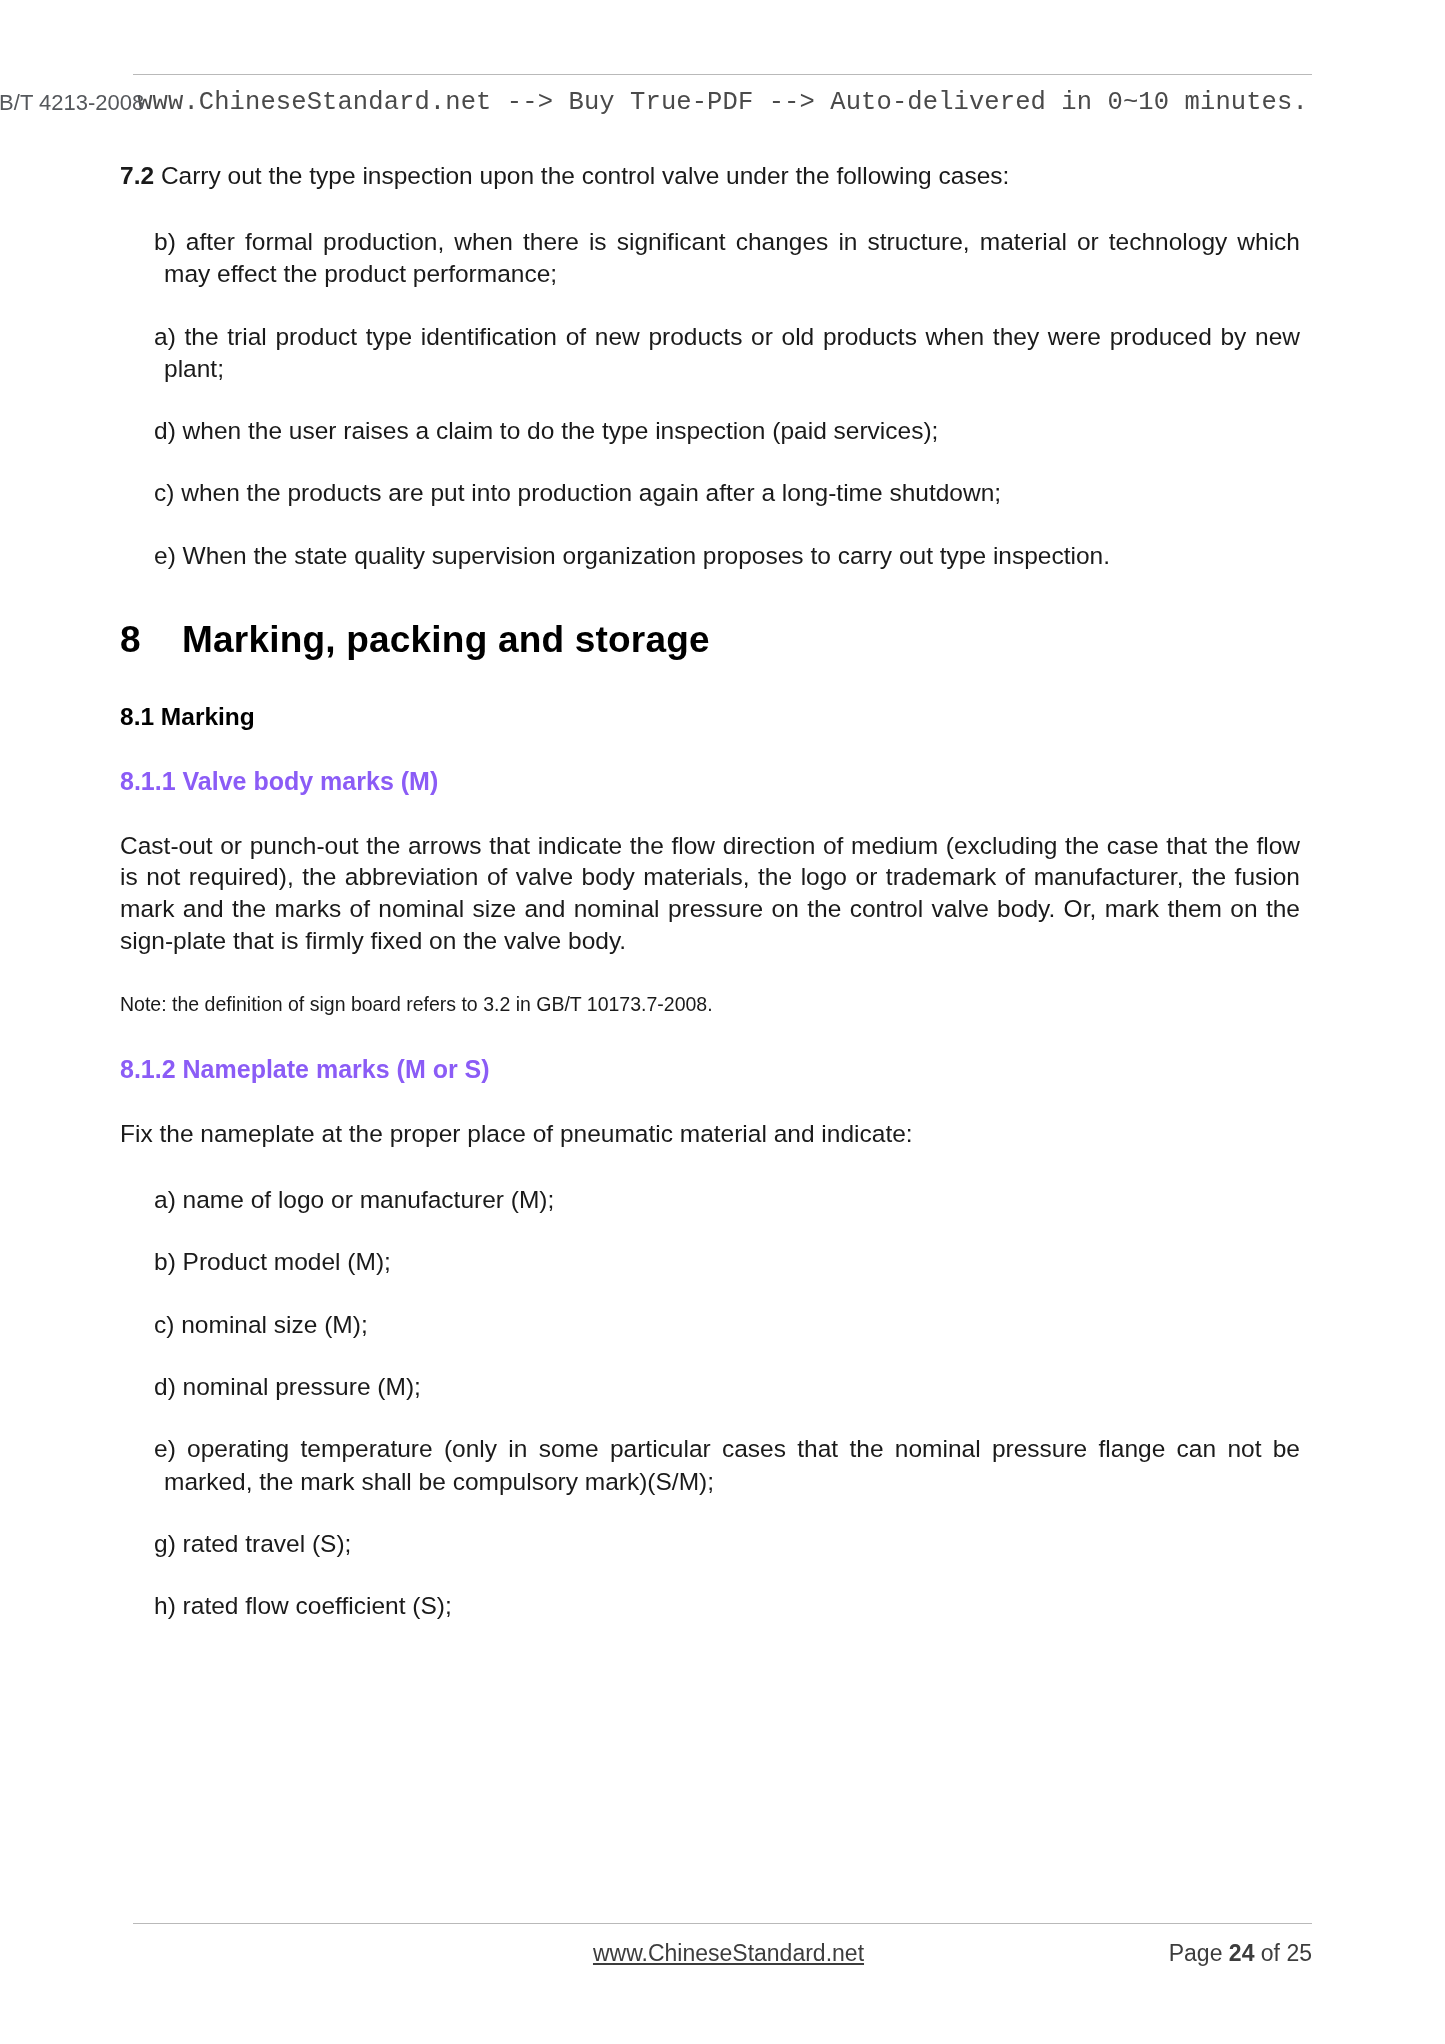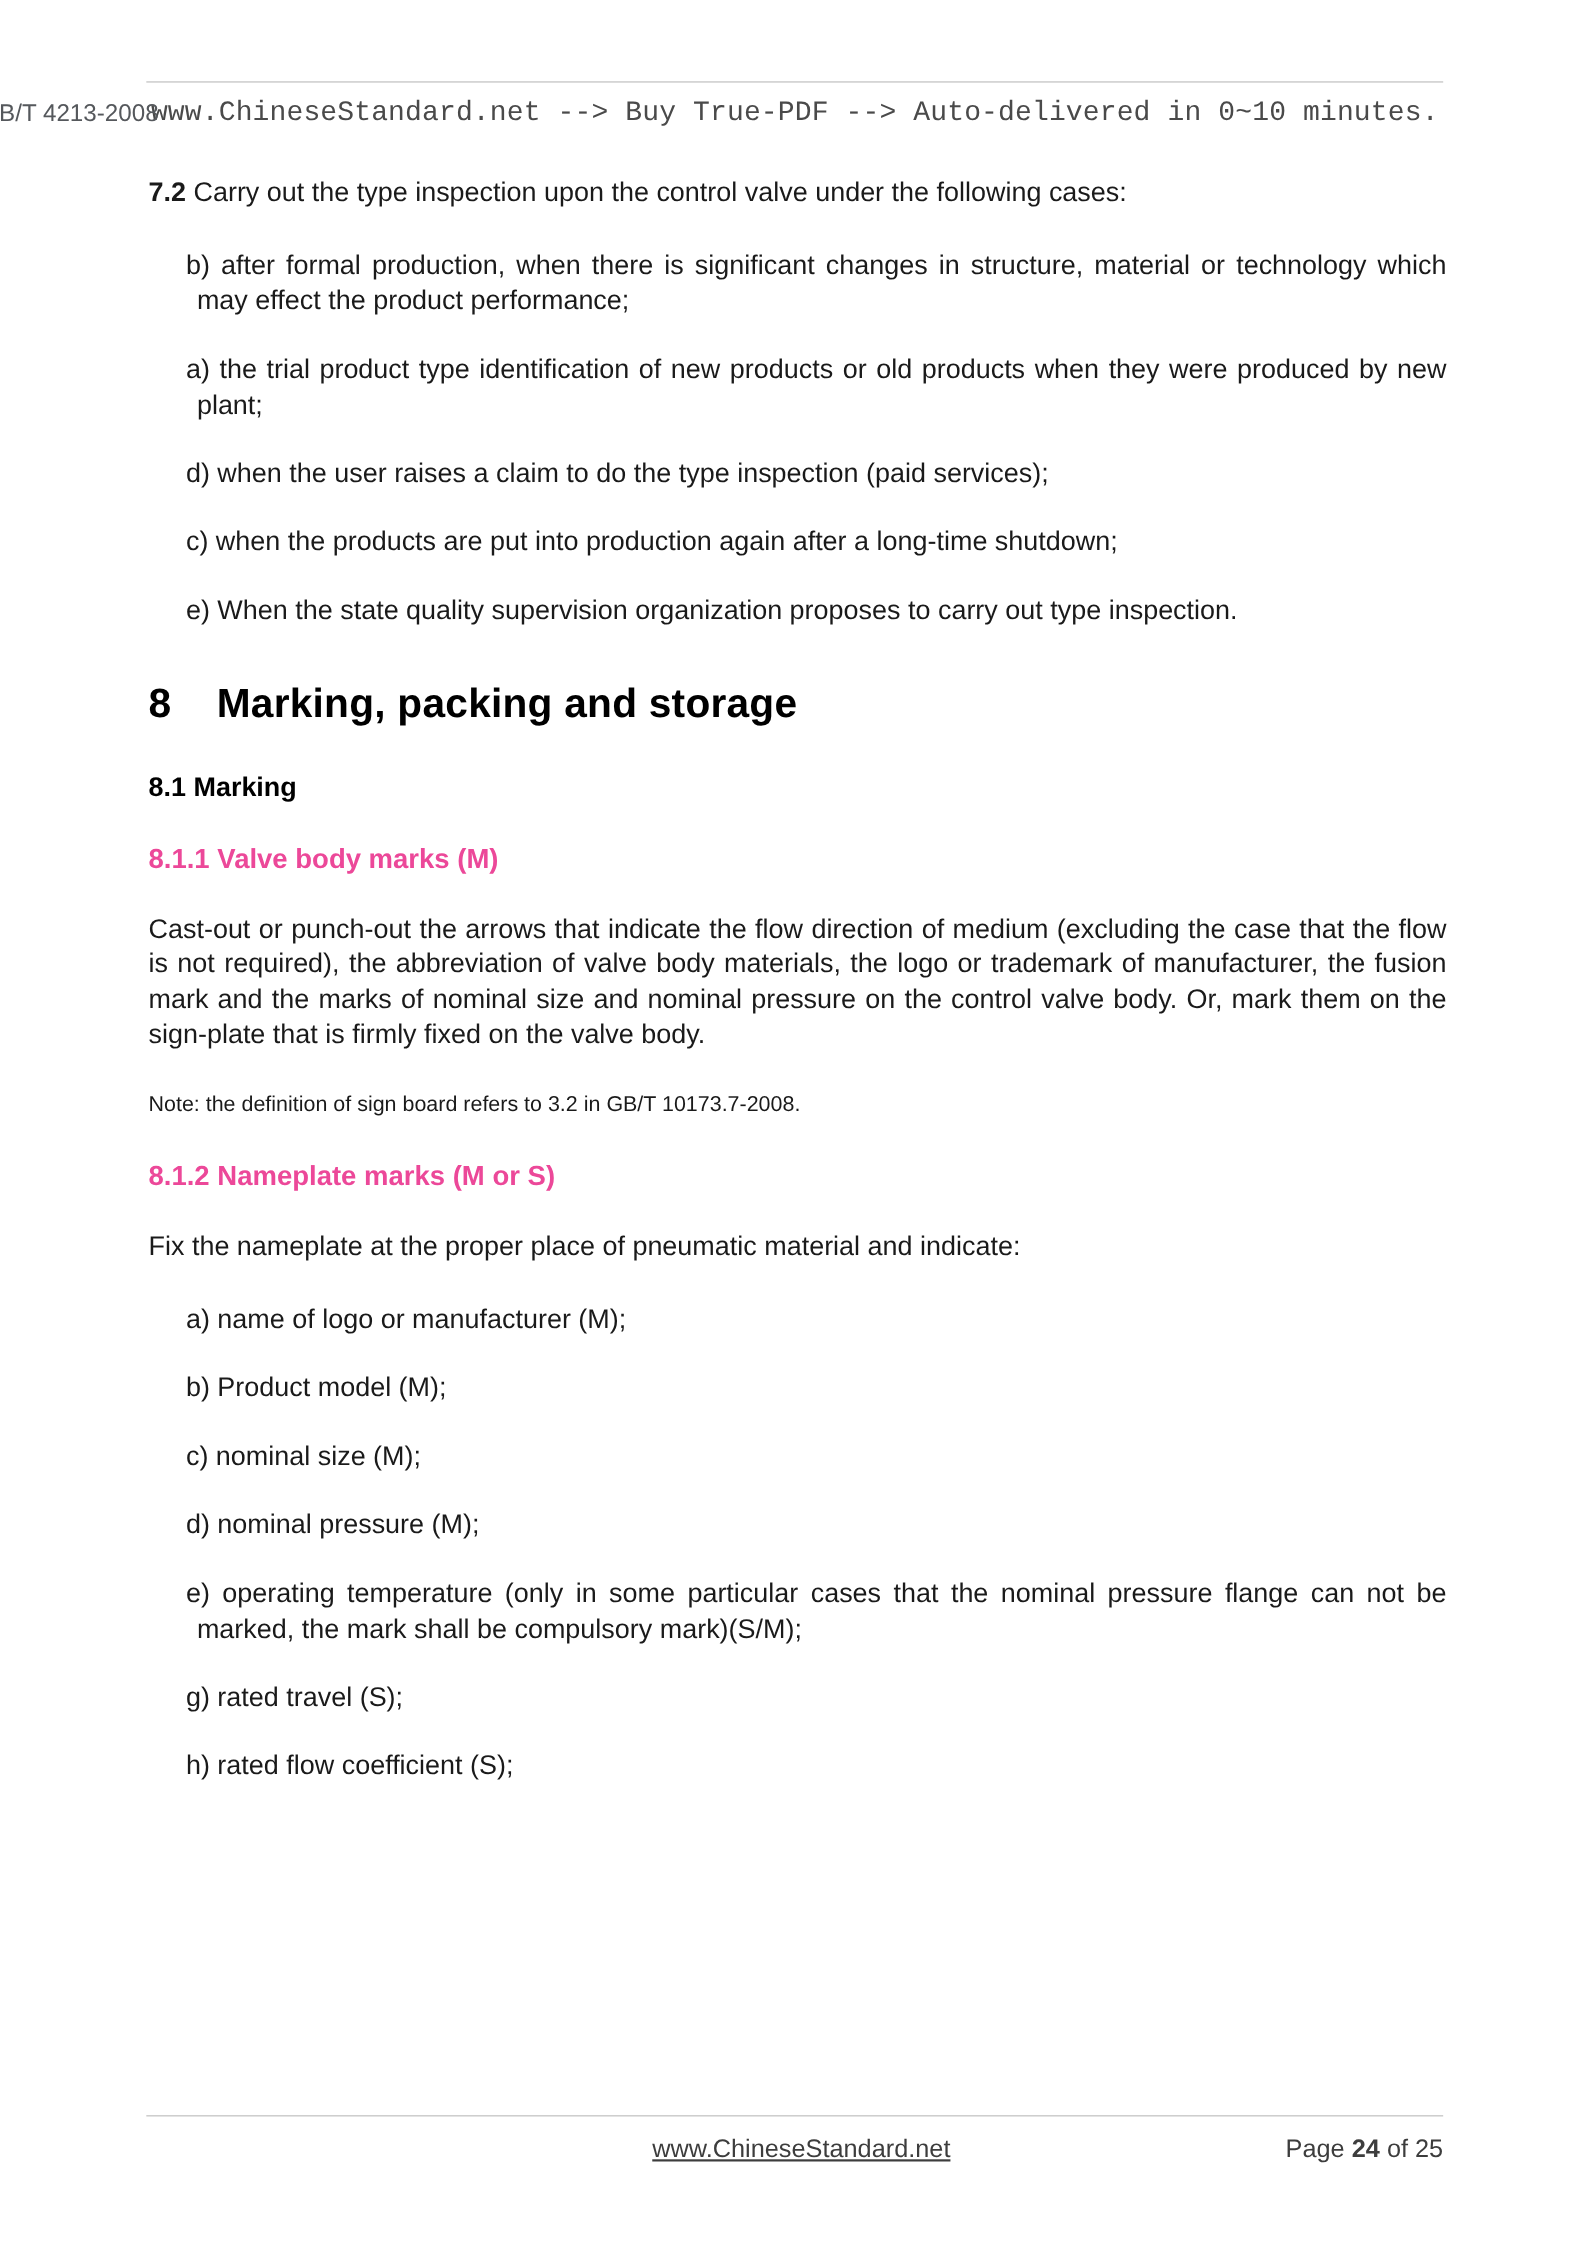--- a/index.html
+++ b/index.html
@@ -60,21 +60,21 @@
     pointer-events: none;
   }
   .header-stamp span {
     position: relative;
     left: -18px;
   }
 
   
   .content {
     position: absolute;
-    left: 135px;
+    left: 120px;
     top: 160px;
     width: 1180px;
   }
   p {
     margin: 0;
   }
   .para {
     font-size: 24.5px;
     line-height: 1.3;
     text-align: justify;
@@ -117,21 +117,21 @@
   h3.subsection {
     font-size: 24.5px;
     font-weight: bold;
     margin: 0 0 36px 0;
     color: #000000;
   }
   h4.subsubsection {
     font-size: 25px;
     font-weight: bold;
     margin: 0 0 34px 0;
-    color: #ec4899;
+    color: #8b5cf6;
   }
   .note {
     font-size: 19.5px;
     line-height: 1.35;
     color: #1a1a1a;
     margin: 0 0 38px 0;
   }
   .body-block {
     margin-bottom: 34px;
   }

